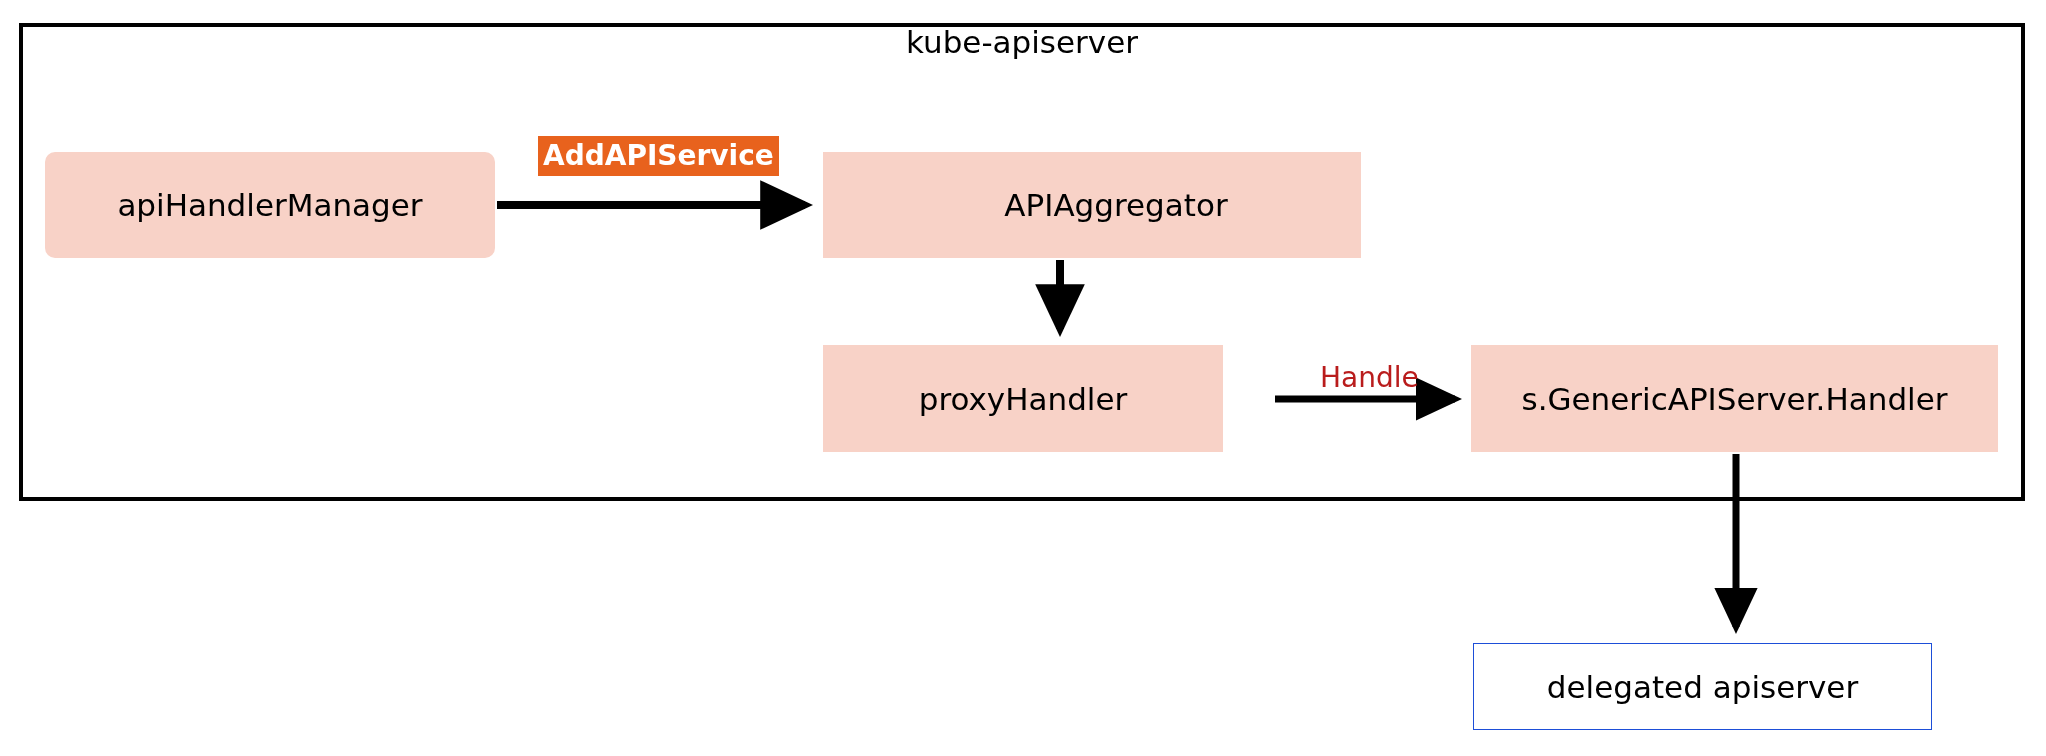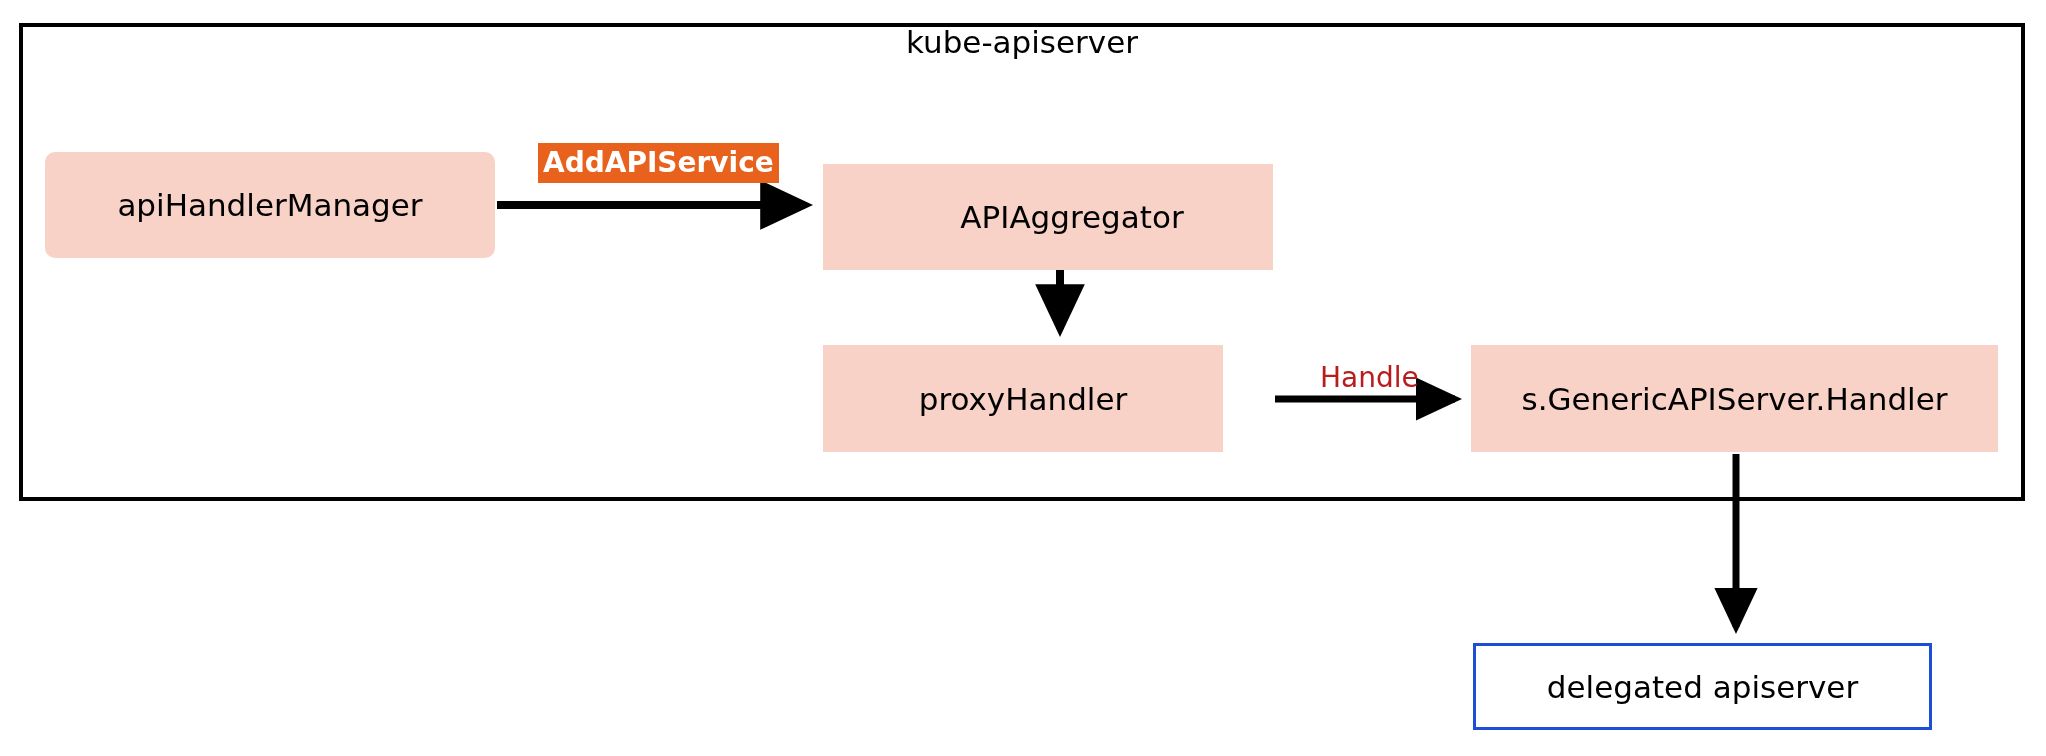--- a/index.html
+++ b/index.html
@@ -51,25 +51,25 @@
     font-size: 31px;
     color: #000000;
     white-space: nowrap;
   }
   .node-fill {
     background: #F8D2C7;
     border: none;
   }
   .node-outline {
     background: #ffffff;
-    border: 3px solid #1d4ed8;
+    border: 1px solid #1d4ed8;
   }
 
   #node-apihandlermanager { left: 45px;   top: 152px; width: 450px; height: 106px; border-radius: 10px; }
-  #node-apiaggregator     { left: 823px;  top: 164px; width: 450px; height: 106px; padding-left: 48px; }
+  #node-apiaggregator     { left: 823px;  top: 152px; width: 538px; height: 106px; padding-left: 48px; }
   #node-proxyhandler      { left: 823px;  top: 345px; width: 400px; height: 107px; }
   #node-generichandler    { left: 1471px; top: 345px; width: 527px; height: 107px; justify-content: center; }
   #node-delegated         { left: 1473px; top: 643px; width: 459px; height: 87px; }
 
   
   .edge-svg {
     position: absolute;
     left: 0;
     top: 0;
     width: 2046px;
@@ -89,21 +89,21 @@
     line-height: 36px;
     white-space: nowrap;
     color: #b91c1c;
   }
   .edge-label.badge {
     background: #E8621D;
     color: #ffffff;
     font-weight: bold;
     padding: 2px 5px;
   }
-  #label-addapiservice { left: 538px;  top: 143px; }
+  #label-addapiservice { left: 538px;  top: 136px; }
   #label-handle        { left: 1320px; top: 360px; }
 </style>
 </head>
 <body>
 
 <div id="canvas">
 
   <div class="cluster"></div>
   <div class="cluster-title">kube-apiserver</div>
 

